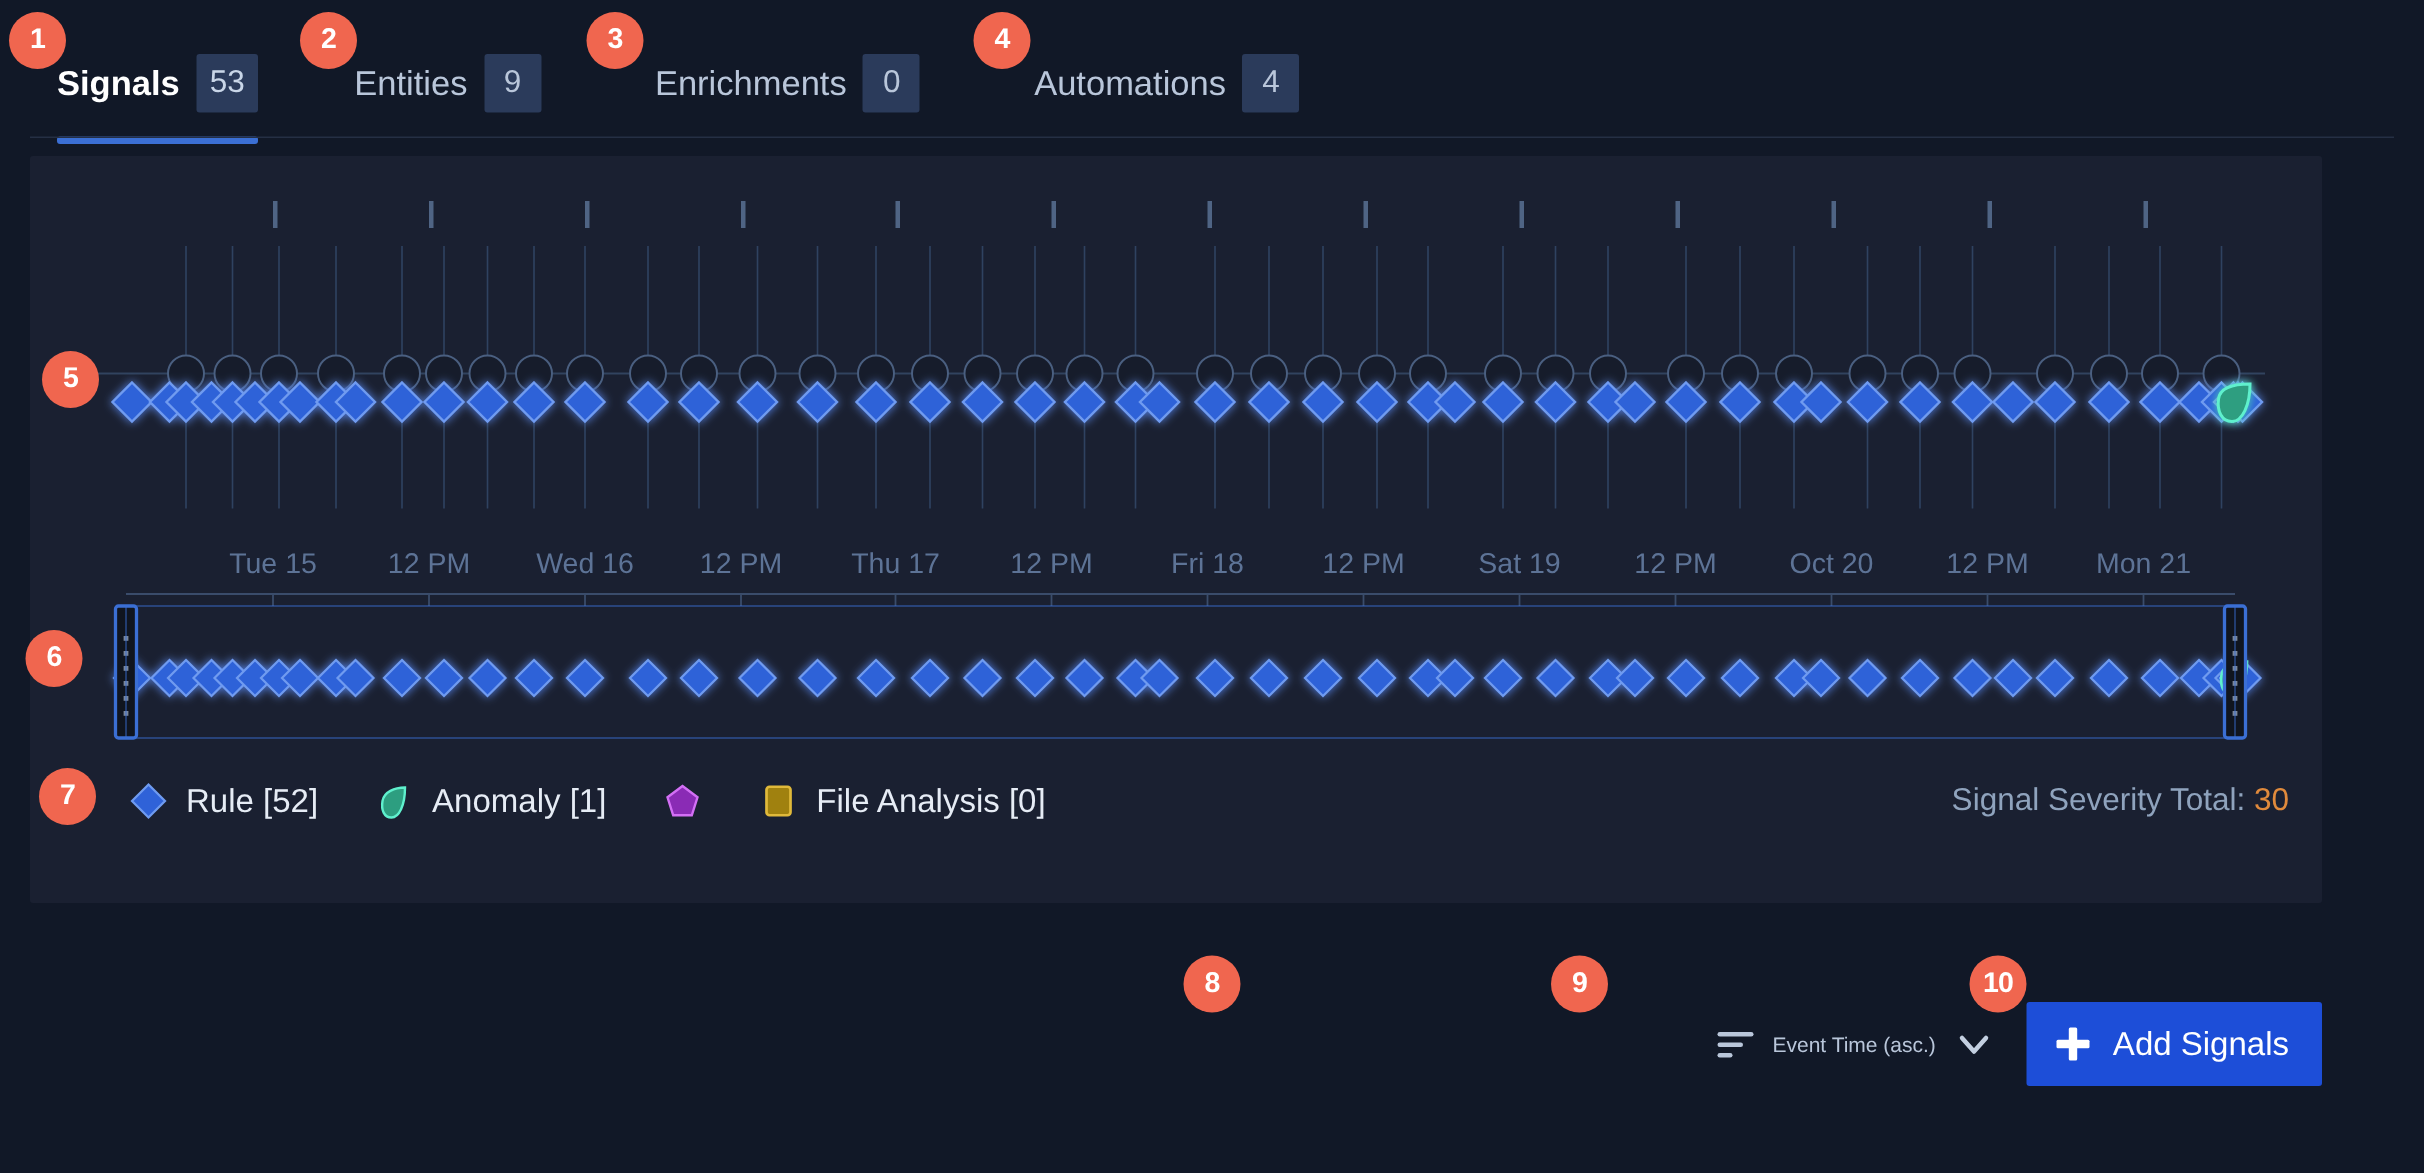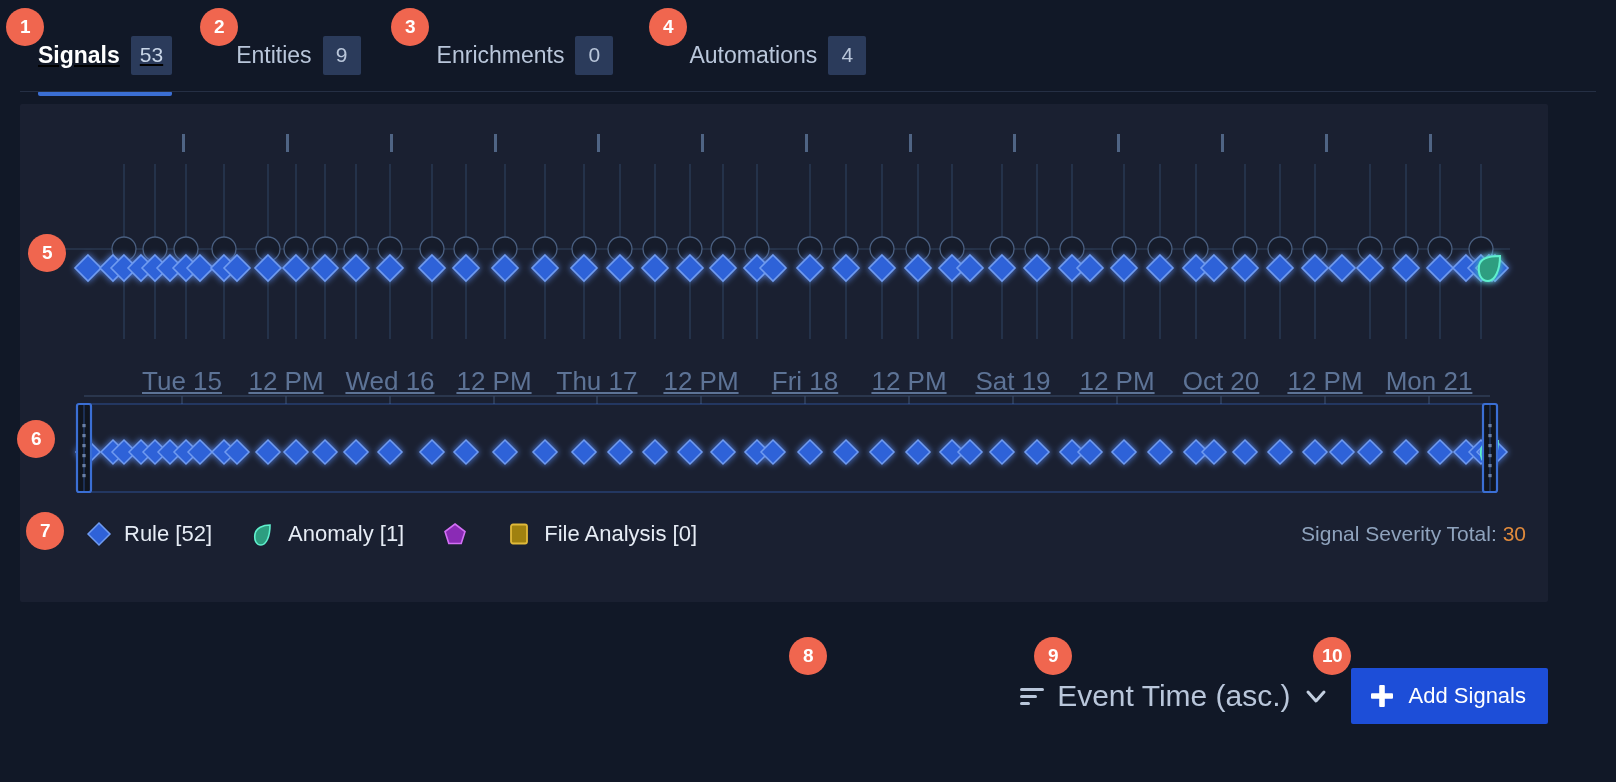--- a/index.html
+++ b/index.html
@@ -88,27 +88,26 @@
     background: #4f6484;
   }
 
   
   .chart-svg { position: absolute; left: 0; top: 0; }
 
   
   .axis-labels { position: absolute; left: 0; top: 262px; width: 100%; height: 30px; }
   .axis-label {
     position: absolute;
-    font-size: 26px;
+    font-size: 19px;
     color: #5e7architecture;
     color: #5d7falls;
     color: #5d7396;
     transform: translateX(-50%);
     white-space: nowrap;
-    text-decoration: underline;
   }
 
   
   .legend {
     position: absolute;
     left: 66px; top: 410px;
     width: 1440px; height: 40px;
     display: flex; align-items: center;
   }
   .legend-item {
@@ -138,21 +137,21 @@
   .checkbox {
     width: 28px; height: 28px;
     border: 2px solid #8fa3bd;
     border-radius: 2px;
     background: transparent;
   }
   .checkbox-label { font-size: 22px; color: #ffffff; white-space: nowrap; }
 
   .sort-row { display: flex; align-items: center; gap: 12px; margin-left: 24px; cursor: pointer; }
   .sort-icon { width: 26px; height: 22px; }
-  .sort-label { font-size: 30px; color: #b9c6da; white-space: nowrap; }
+  .sort-label { font-size: 14px; color: #b9c6da; white-space: nowrap; }
   .chev { width: 26px; height: 26px; }
 
   .add-btn {
     margin-left: 22px;
     background: #1d4ed8;
     height: 56px;
     display: flex; align-items: center; gap: 14px;
     padding: 0 22px 0 18px;
     cursor: pointer;
     border: none;
@@ -160,21 +159,21 @@
   }
   .add-btn-label { font-size: 22px; color: #ffffff; white-space: nowrap; }
   .plus { width: 26px; height: 26px; }
 </style>
 </head>
 <body>
 
 <div id="root">
 
   <div class="tabbar">
-    <div class="tab active" style="margin-left:18px;text-decoration:underline;">
+    <div class="tab active" style="margin-left:18px;">
       <span class="tab-label">Signals</span>
       <span class="tab-badge">53</span>
       <span class="tab-underline"></span>
     </div>
     <div class="tab" style="margin-left:22px;">
       <span class="tab-label">Entities</span>
       <span class="tab-badge">9</span>
     </div>
     <div class="tab" style="margin-left:34px;">
       <span class="tab-label">Enrichments</span>

